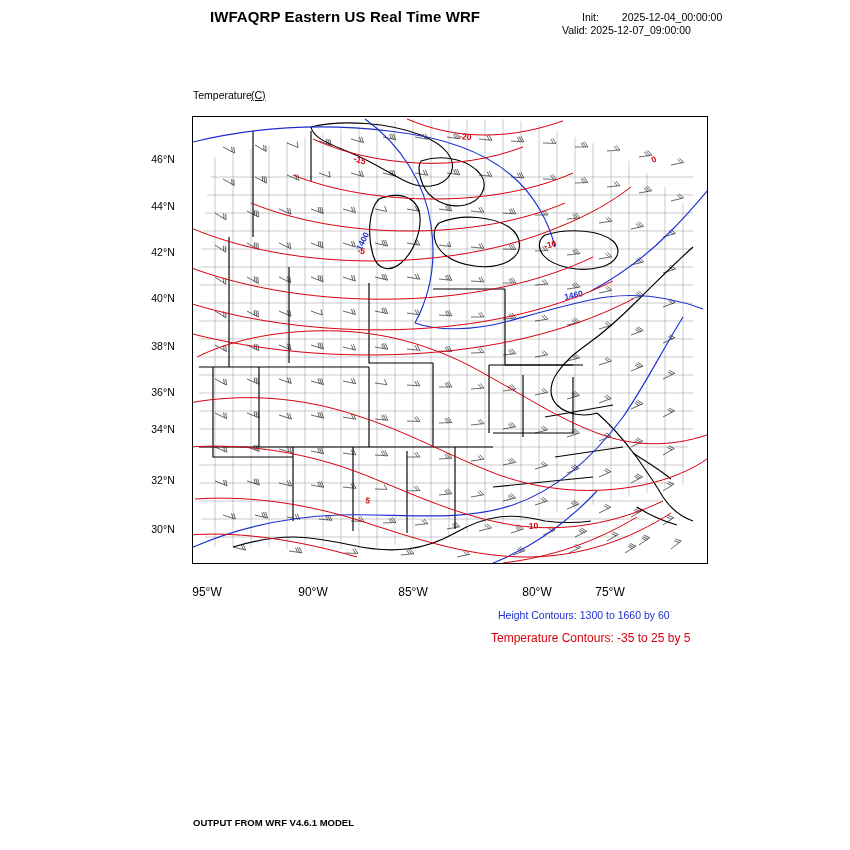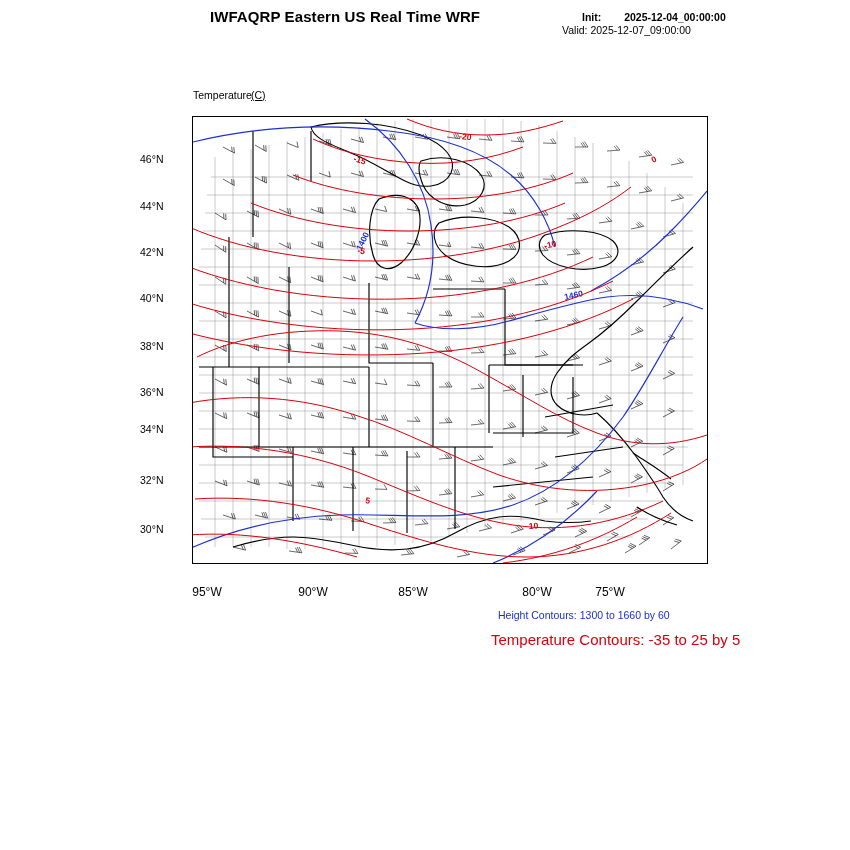--- a/index.html
+++ b/index.html
@@ -22,21 +22,21 @@
     text-align: center;
     font-size: 15px;
     font-weight: bold;
     letter-spacing: 0.1px;
   }
   #init-block {
     left: 562px; top: 11px;
     font-size: 10.5px;
     line-height: 13px;
   }
-  #init-block .lbl { font-weight: bold; padding-left: 20px; }
+  #init-block .lbl { font-weight: normal; padding-left: 20px; }
 
   #units-block {
     left: 193px; top: 62px;
     font-size: 10.5px;
     line-height: 13.5px;
     white-space: pre;
   }
   #units-block .u-row { display: block; text-decoration: underline; }
   #units-block .u-name { display: inline-block; width: 58px; }
 
@@ -47,41 +47,41 @@
     border: 1.3px solid #000;
     box-sizing: border-box;
     overflow: hidden;
     background: #fff;
   }
   #map-svg { display: block; }
 
   
   .ylab {
     font-size: 10.5px;
-    text-align: left;
+    text-align: center;
     width: 46px;
     left: 140px;
   }
   .xlab {
     font-size: 12px;
     text-align: center;
     width: 60px;
     top: 585px;
   }
 
   
   #legend-height {
     left: 498px; top: 609px;
     font-size: 10.5px;
     color: #1b2fd0;
     text-align: center;
   }
   #legend-temp {
     left: 491px; top: 631px;
-    font-size: 15px;
+    font-size: 12px;
     color: #d8000c;
   }
 
   #footer {
     left: 193px; top: 817px;
     font-size: 9.5px;
     font-weight: bold;
     line-height: 11.5px;
   }
 </style>
@@ -484,13 +484,14 @@
       <text x="172" y="386" transform="rotate(10 172 386)">5</text>
       <text x="336" y="412" transform="rotate(-4 336 412)">10</text>
     </g>
   </svg>
 </div>
 
 <div class="abs" id="legend-height">Height Contours: 1300 to 1660 by 60</div>
 <div class="abs" id="legend-temp">Temperature Contours: -35 to 25 by 5</div>
 
 <div class="abs" id="footer">
+  <div>OUTPUT FROM WRF V4.6.1 MODEL</div>
 </div>
 
 </body></html>

